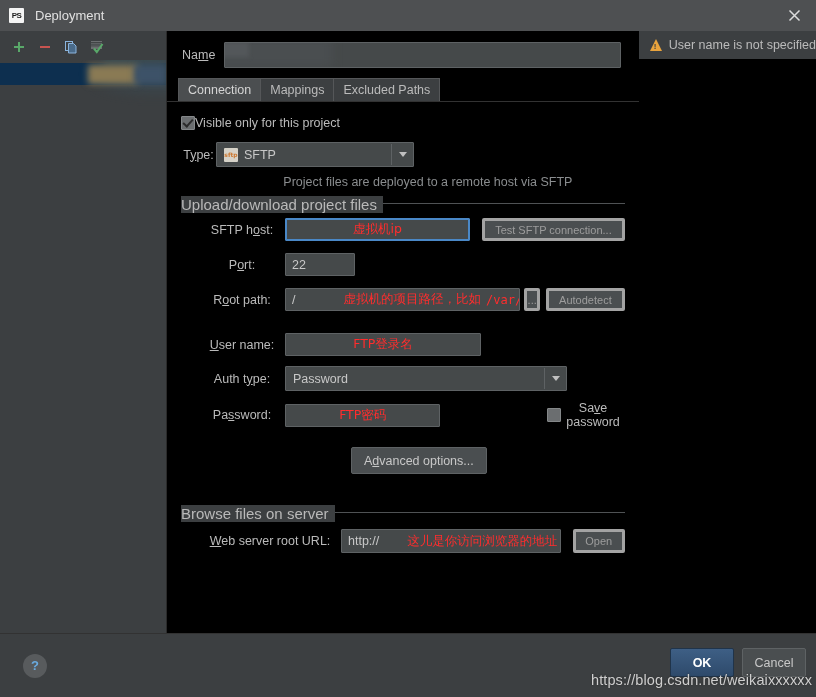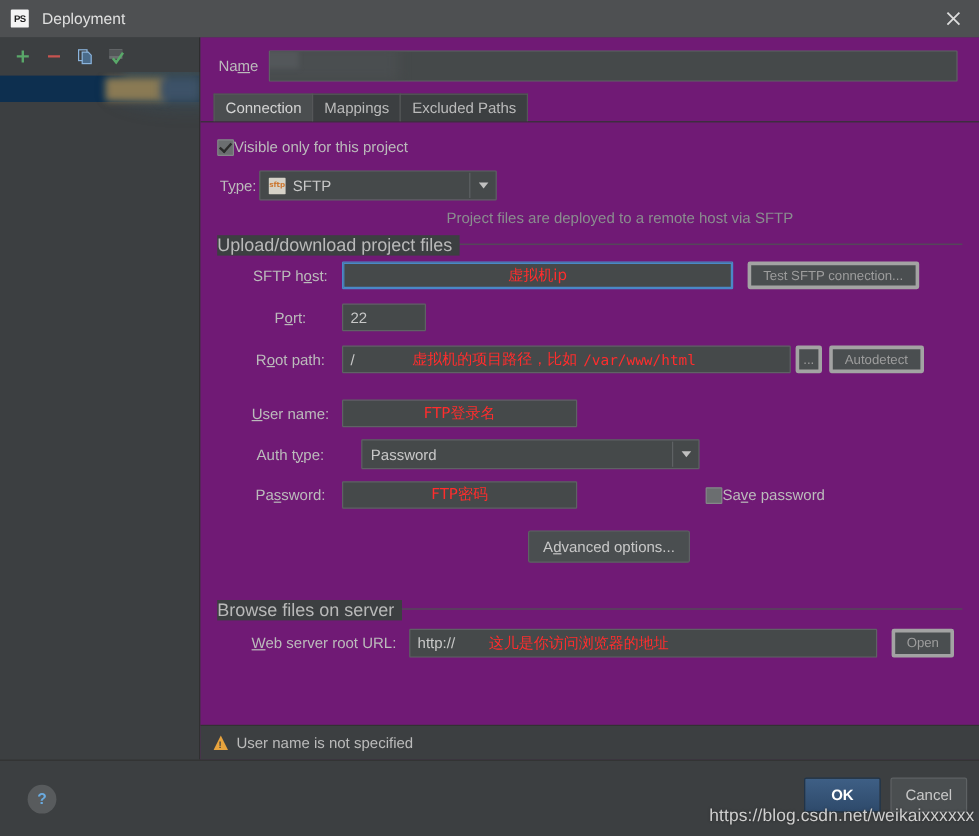--- a/index.html
+++ b/index.html
@@ -29,21 +29,21 @@
   .lp-toolbar{height:26px;display:flex;align-items:center;gap:11px;padding:3px 0 0 11px;flex:none;}
   .tb-ico{width:15px;height:15px;display:flex;align-items:center;justify-content:center;cursor:pointer;}
   .list-area{flex:1;position:relative;background:#3c3f41;overflow:hidden;}
   .sel-row{position:absolute;left:0;top:3px;width:166px;height:22px;background:#0d2f4f;}
   .blur-a{position:absolute;left:92px;top:-6px;width:128px;height:34px;background:#3a4a52;filter:blur(7px);opacity:.85;border-radius:50%;}
   .blur-b{position:absolute;left:88px;top:2px;width:50px;height:19px;background:#8a7a54;filter:blur(3.2px);}
   .blur-c{position:absolute;left:134px;top:2px;width:32px;height:19px;background:#3d5268;filter:blur(3.4px);}
   .blur-e{position:absolute;left:104px;top:-12px;width:60px;height:16px;background:#3c4b4f;filter:blur(4px);}
 
   
-  .right-pane{flex:1;display:flex;flex-direction:column;min-width:0;background:#701a75;}
+  .right-pane{flex:1;display:flex;flex-direction:row;min-width:0;background:#000000;}
   .content{flex:1;position:relative;overflow:hidden;}
 
   .name-row{display:flex;align-items:center;height:26px;margin:11px 18px 0 15px;}
   .name-label{color:#bbbbbb;font-size:12.5px;flex:none;}
   .name-label u{text-decoration:underline;}
   .name-field{flex:1;height:24px;margin-left:9px;background:#45494a;border:1px solid #5e6264;border-radius:1px;position:relative;overflow:hidden;}
   .name-blur{position:absolute;left:-43px;top:-6px;width:150px;height:30px;background:#4a4e50;filter:blur(5px);}
   .name-blur3{position:absolute;left:-6px;top:-1px;width:30px;height:15px;background:#53575a;filter:blur(2.2px);}
 
   
@@ -250,21 +250,21 @@
               <div class="tf" style="width:196px;justify-content:center;">
                 <span class="ann">FTP登录名</span>
               </div>
             </div>
 
             
             <div class="frow" style="margin-top:10px;">
               <div class="flabel">
                 <span>Auth t</span><u>y</u><span>pe:</span>
               </div>
-              <div class="combo" style="width:280px;margin-left:16px;">
+              <div class="combo" style="width:280px;">
                 <div class="combo-txt">
                   <span>Password</span>
                 </div>
                 <div class="combo-arrow">
                     <i class="tri-down"></i>
                   </div>
               </div>
             </div>
 
             

